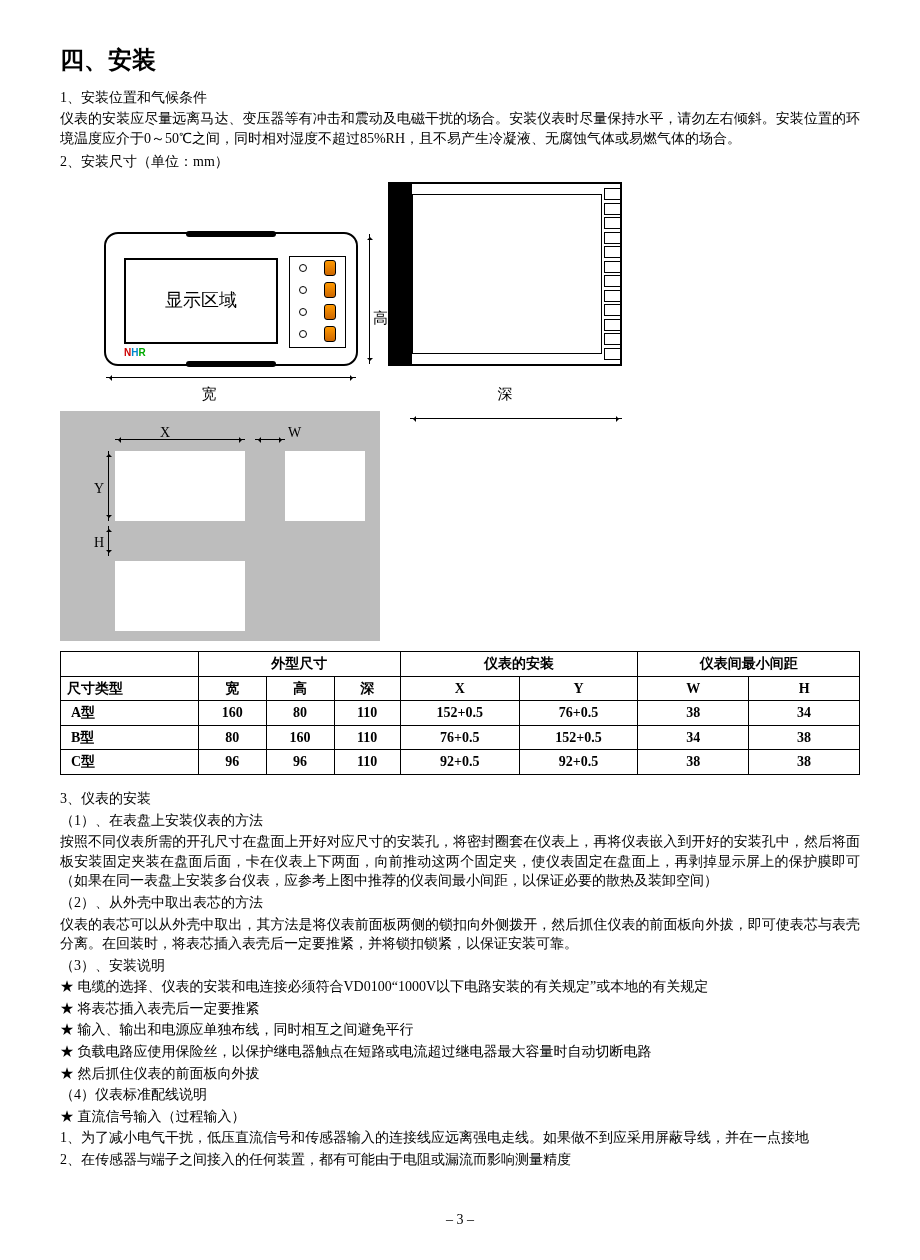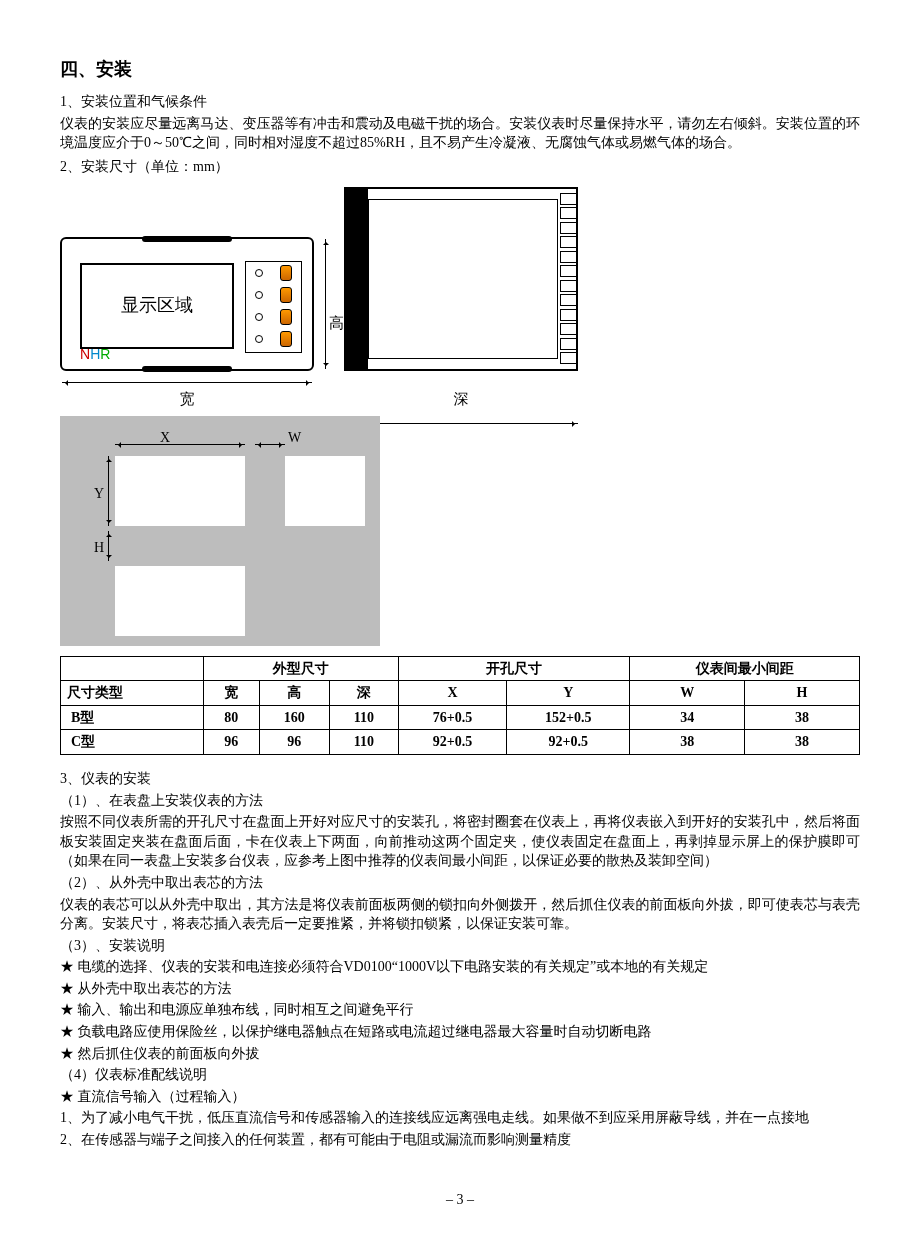--- a/index.html
+++ b/index.html
@@ -6,63 +6,64 @@
     font-family: "SimSun", "宋体", serif;
     font-size: 14px;
     line-height: 1.4;
     margin: 0;
     padding: 40px 60px;
     width: 800px;
     color: #000;
     background: #fff;
   }
   h2 {
-    font-size: 18px;
+    font-size: 24px;
     font-weight: bold;
-    margin: 17px 0 10px 0;
+    margin: 4px 0 10px 0;
   }
   p { margin: 2px 0; }
   .section-head { margin-top: 4px; }
   .justify { text-align: justify; }
   .diagrams {
     display: flex;
     gap: 30px;
     margin: 10px 0 6px 0;
     align-items: flex-end;
   }
   .front-box {
     position: relative;
   }
   .front-panel {
     width: 250px;
     height: 130px;
     border: 2px solid #000;
-    border-radius: 6px;
+    border-radius: 14px;
     position: relative;
     background: #fff;
+    margin-left: 44px;
   }
   .front-panel .screen {
     position: absolute;
     left: 18px;
     top: 24px;
     width: 150px;
     height: 82px;
     border: 2px solid #000;
     display: flex;
     align-items: center;
     justify-content: center;
     font-family: "KaiTi","楷体",serif;
     font-size: 18px;
   }
   .front-panel .logo {
     position: absolute;
     left: 18px;
     bottom: 4px;
-    font-size: 14px;
-    font-weight: normal;
+    font-size: 10px;
+    font-weight: bold;
     font-family: Arial, sans-serif;
   }
   .front-panel .logo .n { color: #c00; }
   .front-panel .logo .h { color: #08c; }
   .front-panel .logo .r { color: #0a0; }
   .front-panel .btns {
     position: absolute;
     right: 10px;
     top: 22px;
     width: 55px;
@@ -253,35 +254,45 @@
   <span class="lw">W</span>
   <span class="ly">Y</span>
   <span class="lh">H</span>
 </div>
 
 <table class="dims">
   <tbody>
       <tr class="group-head">
     <th></th>
     <th colspan="3">外型尺寸</th>
-    <th colspan="2">开孔尺寸</th>
+    <th colspan="2">仪表的安装</th>
     <th colspan="2">仪表间最小间距</th>
   </tr>
   <tr>
     <th class="label" style="text-align:left">尺寸类型</th>
     <th>宽</th>
     <th>高</th>
     <th>深</th>
     <th>X</th>
     <th>Y</th>
     <th>W</th>
     <th>H</th>
   </tr>
   </tbody>
     <tbody id="dim-rows">
+      <tr>
+        <td class="label">A型</td>
+        <td>160</td>
+        <td>80</td>
+        <td>110</td>
+        <td>152+0.5</td>
+        <td>76+0.5</td>
+        <td>38</td>
+        <td>34</td>
+      </tr>
       <tr>
         <td class="label">B型</td>
         <td>80</td>
         <td>160</td>
         <td>110</td>
         <td>76+0.5</td>
         <td>152+0.5</td>
         <td>34</td>
         <td>38</td>
       </tr>
@@ -295,25 +306,25 @@
         <td>38</td>
         <td>38</td>
       </tr>
     </tbody>
 </table>
 
 <p>3、仪表的安装</p>
 <p>（1）、在表盘上安装仪表的方法</p>
 <p class="justify">按照不同仪表所需的开孔尺寸在盘面上开好对应尺寸的安装孔，将密封圈套在仪表上，再将仪表嵌入到开好的安装孔中，然后将面板安装固定夹装在盘面后面，卡在仪表上下两面，向前推动这两个固定夹，使仪表固定在盘面上，再剥掉显示屏上的保护膜即可（如果在同一表盘上安装多台仪表，应参考上图中推荐的仪表间最小间距，以保证必要的散热及装卸空间）</p>
 <p>（2）、从外壳中取出表芯的方法</p>
-<p class="justify">仪表的表芯可以从外壳中取出，其方法是将仪表前面板两侧的锁扣向外侧拨开，然后抓住仪表的前面板向外拔，即可使表芯与表壳分离。安装尺寸，将表芯插入表壳后一定要推紧，并将锁扣锁紧，以保证安装可靠。</p>
+<p class="justify">仪表的表芯可以从外壳中取出，其方法是将仪表前面板两侧的锁扣向外侧拨开，然后抓住仪表的前面板向外拔，即可使表芯与表壳分离。在回装时，将表芯插入表壳后一定要推紧，并将锁扣锁紧，以保证安装可靠。</p>
 <p>（3）、安装说明</p>
 <div class="star-list" id="star-list">
     <p>电缆的选择、仪表的安装和电连接必须符合VD0100“1000V以下电路安装的有关规定”或本地的有关规定</p>
-    <p>从外壳中取出表芯的方法</p>
+    <p>将表芯插入表壳后一定要推紧</p>
     <p>输入、输出和电源应单独布线，同时相互之间避免平行</p>
     <p>负载电路应使用保险丝，以保护继电器触点在短路或电流超过继电器最大容量时自动切断电路</p>
     <p>然后抓住仪表的前面板向外拔</p>
   </div>
 <p>（4）仪表标准配线说明</p>
 <div class="star-list">
   <p>直流信号输入（过程输入）</p>
 </div>
 <p class="justify">1、为了减小电气干扰，低压直流信号和传感器输入的连接线应远离强电走线。如果做不到应采用屏蔽导线，并在一点接地</p>
 <p>2、在传感器与端子之间接入的任何装置，都有可能由于电阻或漏流而影响测量精度</p>

